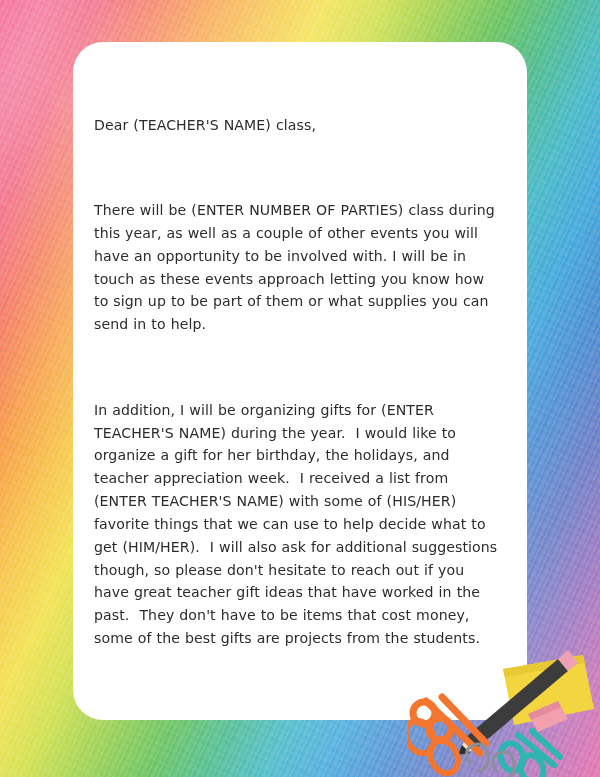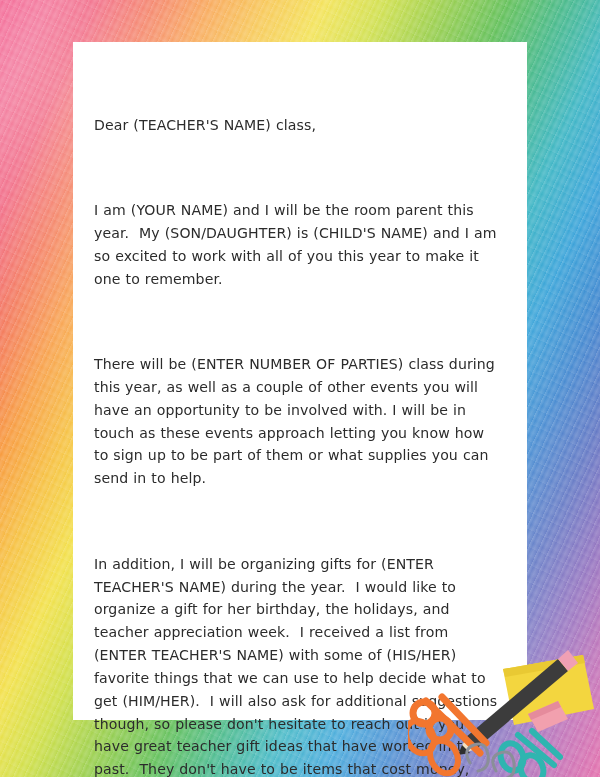--- a/index.html
+++ b/index.html
@@ -74,20 +74,21 @@
   
   .letter {
     position: absolute;
     left: 73px;
     top: 42px;
     width: 454px;
     height: 678px;
     background: #ffffff;
     box-sizing: border-box;
     padding: 26px 24px 20px 21px;
+    border-radius: 30px;
   }
   .letter-body {
     font-family: "DejaVu Sans", sans-serif;
     font-size: 14.1px;
     line-height: 1.62;
     color: #2b2b2b;
     letter-spacing: 0.1px;
     white-space: pre-wrap;
     word-spacing: 0.4px;
   }
@@ -112,21 +113,20 @@
 
 <div id="page">
 
   <div class="bg"></div>
   <div class="bg-texture"></div>
   <div class="bg-soft"></div>
 
   <div class="letter">
     <div class="letter-body">
       <p class="para">Dear (TEACHER'S NAME) class,</p>
-      <p class="para">I am (YOUR NAME) and I will be the room parent this year.  My (SON/DAUGHTER) is (CHILD'S NAME) and I am so excited to work with all of you this year to make it one to remember.</p>
       <p class="para">There will be (ENTER NUMBER OF PARTIES) class during this year, as well as a couple of other events you will have an opportunity to be involved with. I will be in touch as these events approach letting you know how to sign up to be part of them or what supplies you can send in to help.</p>
       <p class="para">In addition, I will be organizing gifts for (ENTER TEACHER'S NAME) during the year.  I would like to organize a gift for her birthday, the holidays, and teacher appreciation week.  I received a list from (ENTER TEACHER'S NAME) with some of (HIS/HER) favorite things that we can use to help decide what to get (HIM/HER).  I will also ask for additional suggestions though, so please don't hesitate to reach out if you have great teacher gift ideas that have worked in the past.  They don't have to be items that cost money, some of the best gifts are projects from the students.</p>
       
       
       
     </div>
   </div>
 
   <svg class="supplies" viewBox="0 0 190 180">
 

